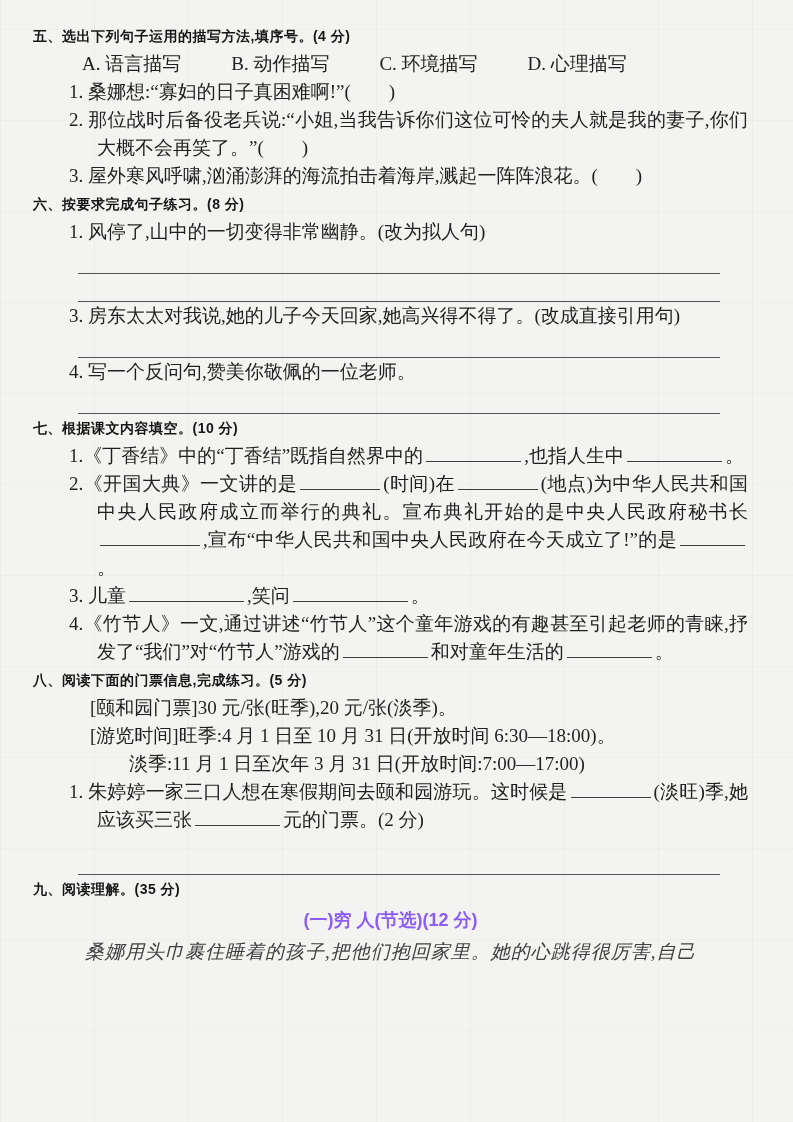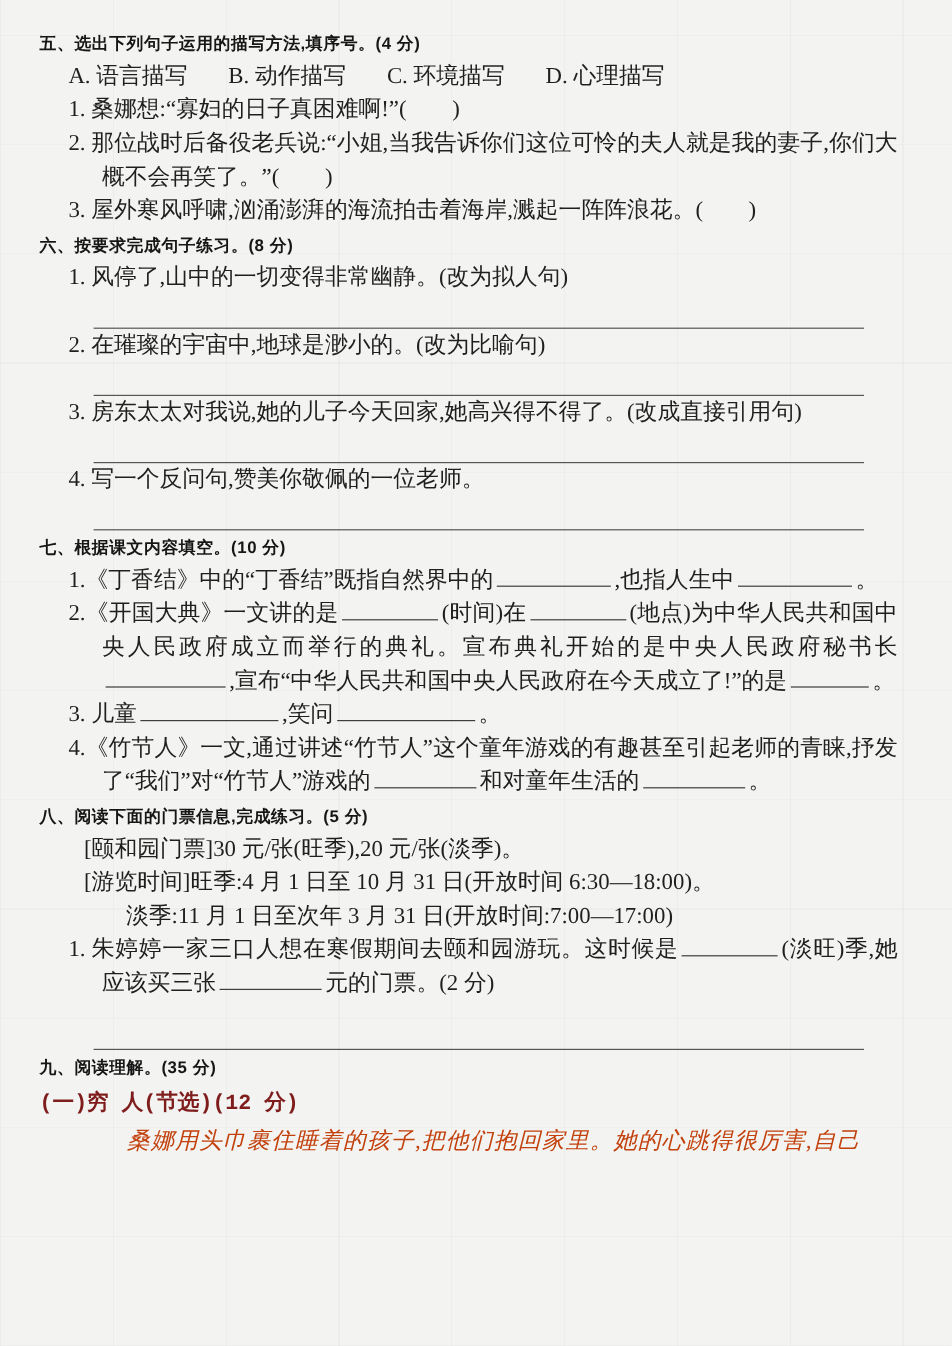--- a/index.html
+++ b/index.html
@@ -20,63 +20,63 @@
     font-family:"Liberation Sans","DejaVu Sans",sans-serif;
     font-weight:bold;
     font-size:14px;
     line-height:28px;
     color:#161616;
     letter-spacing:0.5px;
     text-indent:0;
   }
   .options-row{
     display:flex;
-    gap:34px;
-    margin-left:24px;
+    gap:50px;
+    margin-left:49px;
     line-height:28px;
   }
   .item{
-    margin-left:24px;
+    margin-left:36px;
     padding-left:28px;
     text-indent:-28px;
     text-align:justify;
     line-height:28px;
   }
   .blank{
     display:inline-block;
     border-bottom:1.5px solid #3d3d3d;
     height:16px;
     margin:0 3px;
     vertical-align:baseline;
   }
   .w65{width:65px}.w80{width:80px}.w85{width:85px}
   .w95{width:95px}.w100{width:100px}.w115{width:115px}
   .answer-line{
     margin:0 28px 0 45px;
     height:27px;
     border-bottom:1px solid #555;
   }
   .answer-line.tall{height:40px;}
-  .info-line{margin-left:37px;line-height:28px;text-align:justify;}
-  .info-line.cont{margin-left:72px;}
+  .info-line{margin-left:57px;line-height:28px;text-align:justify;}
+  .info-line.cont{margin-left:96px;}
   .passage-title{
-    font-family:Liberation Mono, monospace;
+    text-align:center;
+    font-family:Liberation Sans, sans-serif;
     font-weight:bold;
     font-size:18px;
     line-height:34px;
-    color:#7f1d1d;
+    color:#8b5cf6;
   }
   .passage-text{
     font-style:italic;
     letter-spacing:1px;
-    color:#c2410c;
+    color:#404040;
     text-indent:2em;
     margin:0 10px 0 14px;
     line-height:30px;
-    text-align:center;
   }
 </style>
 </head>
 <body>
 
 <div class="page">
 
   <div class="sec">
     <div class="sec-heading">五、选出下列句子运用的描写方法,填序号。(4 分)</div>
     <div class="options-row">
@@ -87,21 +87,20 @@
     </div>
     <div class="item">1. 桑娜想:“寡妇的日子真困难啊!”(　　)</div>
     <div class="item">2. 那位战时后备役老兵说:“小姐,当我告诉你们这位可怜的夫人就是我的妻子,你们大概不会再笑了。”(　　)</div>
     <div class="item">3. 屋外寒风呼啸,汹涌澎湃的海流拍击着海岸,溅起一阵阵浪花。(　　)</div>
   </div>
 
   <div class="sec">
     <div class="sec-heading">六、按要求完成句子练习。(8 分)</div>
     <div class="item">1. 风停了,山中的一切变得非常幽静。(改为拟人句)</div>
     <div class="answer-line"></div>
-    <div class="item">2. 在璀璨的宇宙中,地球是渺小的。(改为比喻句)</div>
     <div class="answer-line"></div>
     <div class="item">3. 房东太太对我说,她的儿子今天回家,她高兴得不得了。(改成直接引用句)</div>
     <div class="answer-line"></div>
     <div class="item">4. 写一个反问句,赞美你敬佩的一位老师。</div>
     <div class="answer-line"></div>
   </div>
 
   <div class="sec">
     <div class="sec-heading">七、根据课文内容填空。(10 分)</div>
     <div class="item"><span>1.《丁香结》中的“丁香结”既指自然界中的</span><span class="blank w95"></span><span>,也指人生中</span><span class="blank w95"></span><span>。</span></div>

